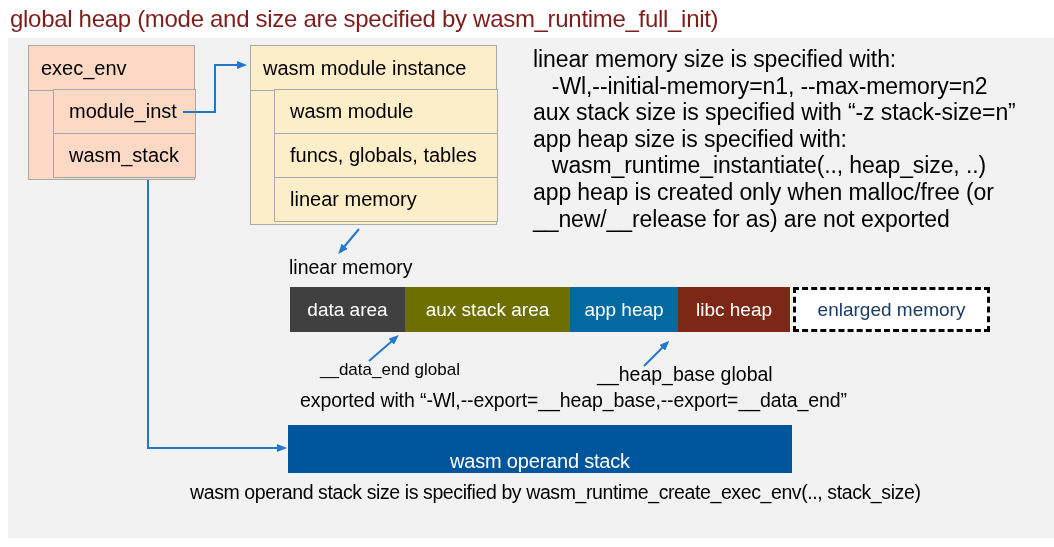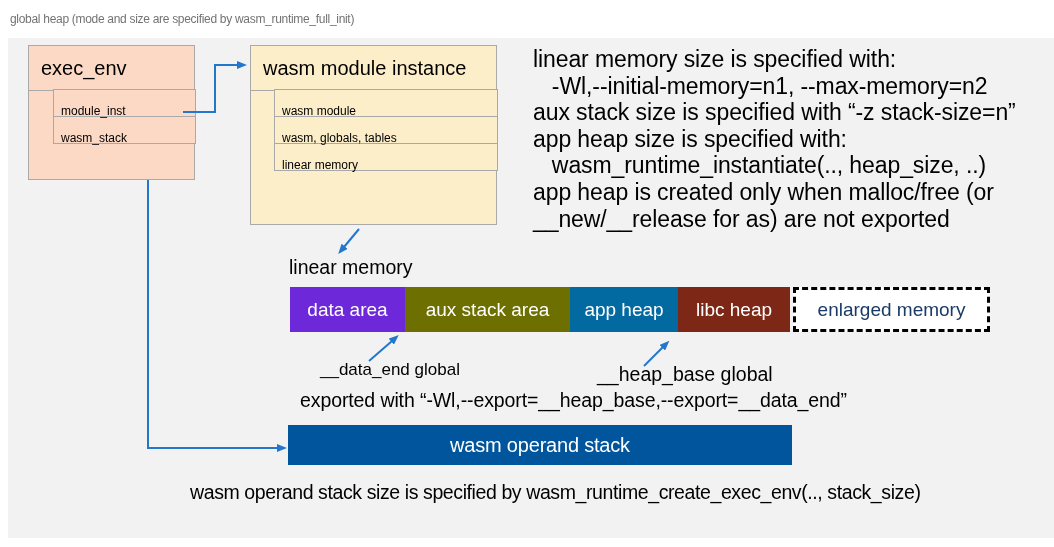--- a/index.html
+++ b/index.html
@@ -4,36 +4,36 @@
 <style>
   html,body{margin:0;padding:0;}
   body{
     width:1054px;height:547px;position:relative;overflow:hidden;
     background:#ffffff;
     font-family:"Liberation Sans", sans-serif;
     color:#000;
   }
   .abs{position:absolute;}
   #page-title{
-    left:10px;top:5px;font-size:12px;letter-spacing:-0.3px;line-height:28px;color:#737373;
+    left:10px;top:5px;font-size:24px;letter-spacing:-0.3px;line-height:28px;color:#7f1d1d;
   }
   #panel{
     left:8px;top:38px;width:1046px;height:500px;background:#f2f2f2;
   }
   
   .group-box{box-sizing:border-box;border:1px solid #a9a9a9;}
   .peach{background:#fcd9c4;}
   .cream{background:#fdeeca;}
   .box-header{
     box-sizing:border-box;height:45px;line-height:44px;padding-left:12px;
     font-size:20px;border-bottom:1px solid #a9a9a9;
   }
   .box-row{
-    box-sizing:border-box;height:28px;line-height:43px;padding-left:7px;
-    font-size:12px;border:1px solid #a9a9a9;margin-top:-1px;
+    box-sizing:border-box;height:45px;line-height:43px;padding-left:15px;
+    font-size:20px;border:1px solid #a9a9a9;margin-top:-1px;
   }
   #exec-env{left:28px;top:45px;width:167px;height:135px;}
   #exec-rows{position:absolute;left:53px;top:90px;width:143px;}
   #module-instance{left:250px;top:45px;width:247px;height:180px;}
   #mi-rows{position:absolute;left:274px;top:90px;width:224px;}
   
   #notes-right{left:533px;top:46px;}
   #notes-right .note-line{font-size:23px;line-height:26.6px;white-space:pre;letter-spacing:-0.1px;}
   
   #lm-label{left:289px;top:256px;font-size:19.5px;}
@@ -44,22 +44,22 @@
   }
   .seg.dashed{
     margin-left:3px;background:#fff;border:3px dashed #000;color:#1a3a68;
   }
   
   #data-end-label{left:320px;top:360px;font-size:17px;}
   #heap-base-label{left:597px;top:363px;font-size:19.5px;}
   #exported-label{left:300px;top:389px;font-size:19.5px;letter-spacing:-0.1px;}
   
   #operand-stack{
-    left:288px;top:425px;width:504px;height:40px;background:#00559c;
-    display:flex;align-items:center;justify-content:center;
+    left:288px;top:425px;width:504px;height:48px;background:#00559c;
+    display:flex;align-items:flex-end;justify-content:center;
     color:#fff;font-size:20px;letter-spacing:-0.2px;
   }
   
   #notes-bottom{left:190px;top:479px;}
   #notes-bottom .note-line{font-size:19.5px;line-height:27px;white-space:pre;letter-spacing:-0.4px;}
   
   #arrows{left:0;top:0;pointer-events:none;}
 </style>
 </head>
 <body>
@@ -74,37 +74,37 @@
 <div class="abs" id="exec-rows">
     <div class="box-row peach">module_inst</div>
     <div class="box-row peach">wasm_stack</div>
   </div>
 
 <div class="abs group-box cream" id="module-instance">
   <div class="box-header">wasm module instance</div>
 </div>
 <div class="abs" id="mi-rows">
     <div class="box-row cream">wasm module</div>
-    <div class="box-row cream">wasm, globals, tables</div>
+    <div class="box-row cream">funcs, globals, tables</div>
     <div class="box-row cream">linear memory</div>
   </div>
 
 <div class="abs" id="notes-right">
     <div class="note-line">linear memory size is specified with:</div>
     <div class="note-line">   -Wl,--initial-memory=n1, --max-memory=n2</div>
     <div class="note-line">aux stack size is specified with “-z stack-size=n”</div>
     <div class="note-line">app heap size is specified with:</div>
     <div class="note-line">   wasm_runtime_instantiate(.., heap_size, ..)</div>
     <div class="note-line">app heap is created only when malloc/free (or</div>
     <div class="note-line">__new/__release for as) are not exported</div>
   </div>
 
 <div class="abs" id="lm-label">linear memory</div>
 <div class="abs" id="lm-bar">
-    <div class="seg" style="width: 115px; background: #6d28d9;">data area</div>
+    <div class="seg" style="width: 115px; background: #404040;">data area</div>
     <div class="seg" style="width: 165px; background: rgb(109, 112, 0);">aux stack area</div>
     <div class="seg" style="width: 108px; background: #0369a1;">app heap</div>
     <div class="seg" style="width: 112px; background: rgb(125, 40, 22);">libc heap</div>
     <div class="seg dashed" style="width: 197px;">enlarged memory</div>
   </div>
 
 <div class="abs" id="data-end-label">__data_end global</div>
 <div class="abs" id="heap-base-label">__heap_base global</div>
 <div class="abs" id="exported-label">exported with “-Wl,--export=__heap_base,--export=__data_end”</div>
 

